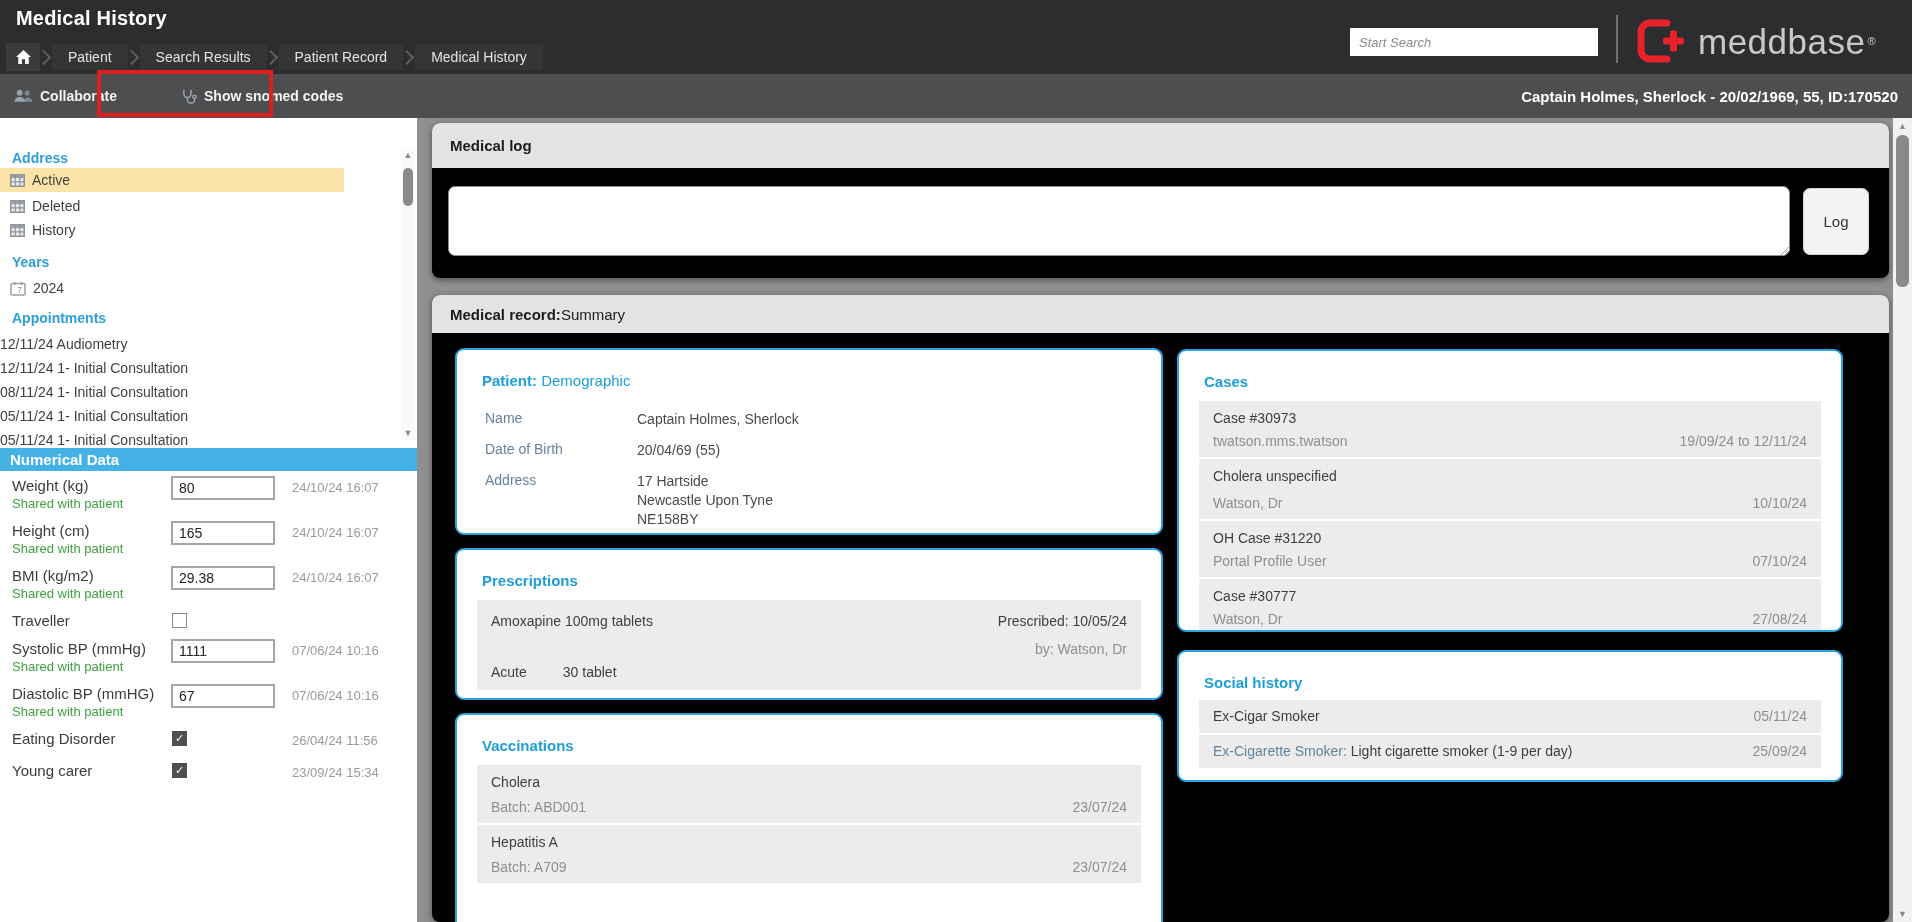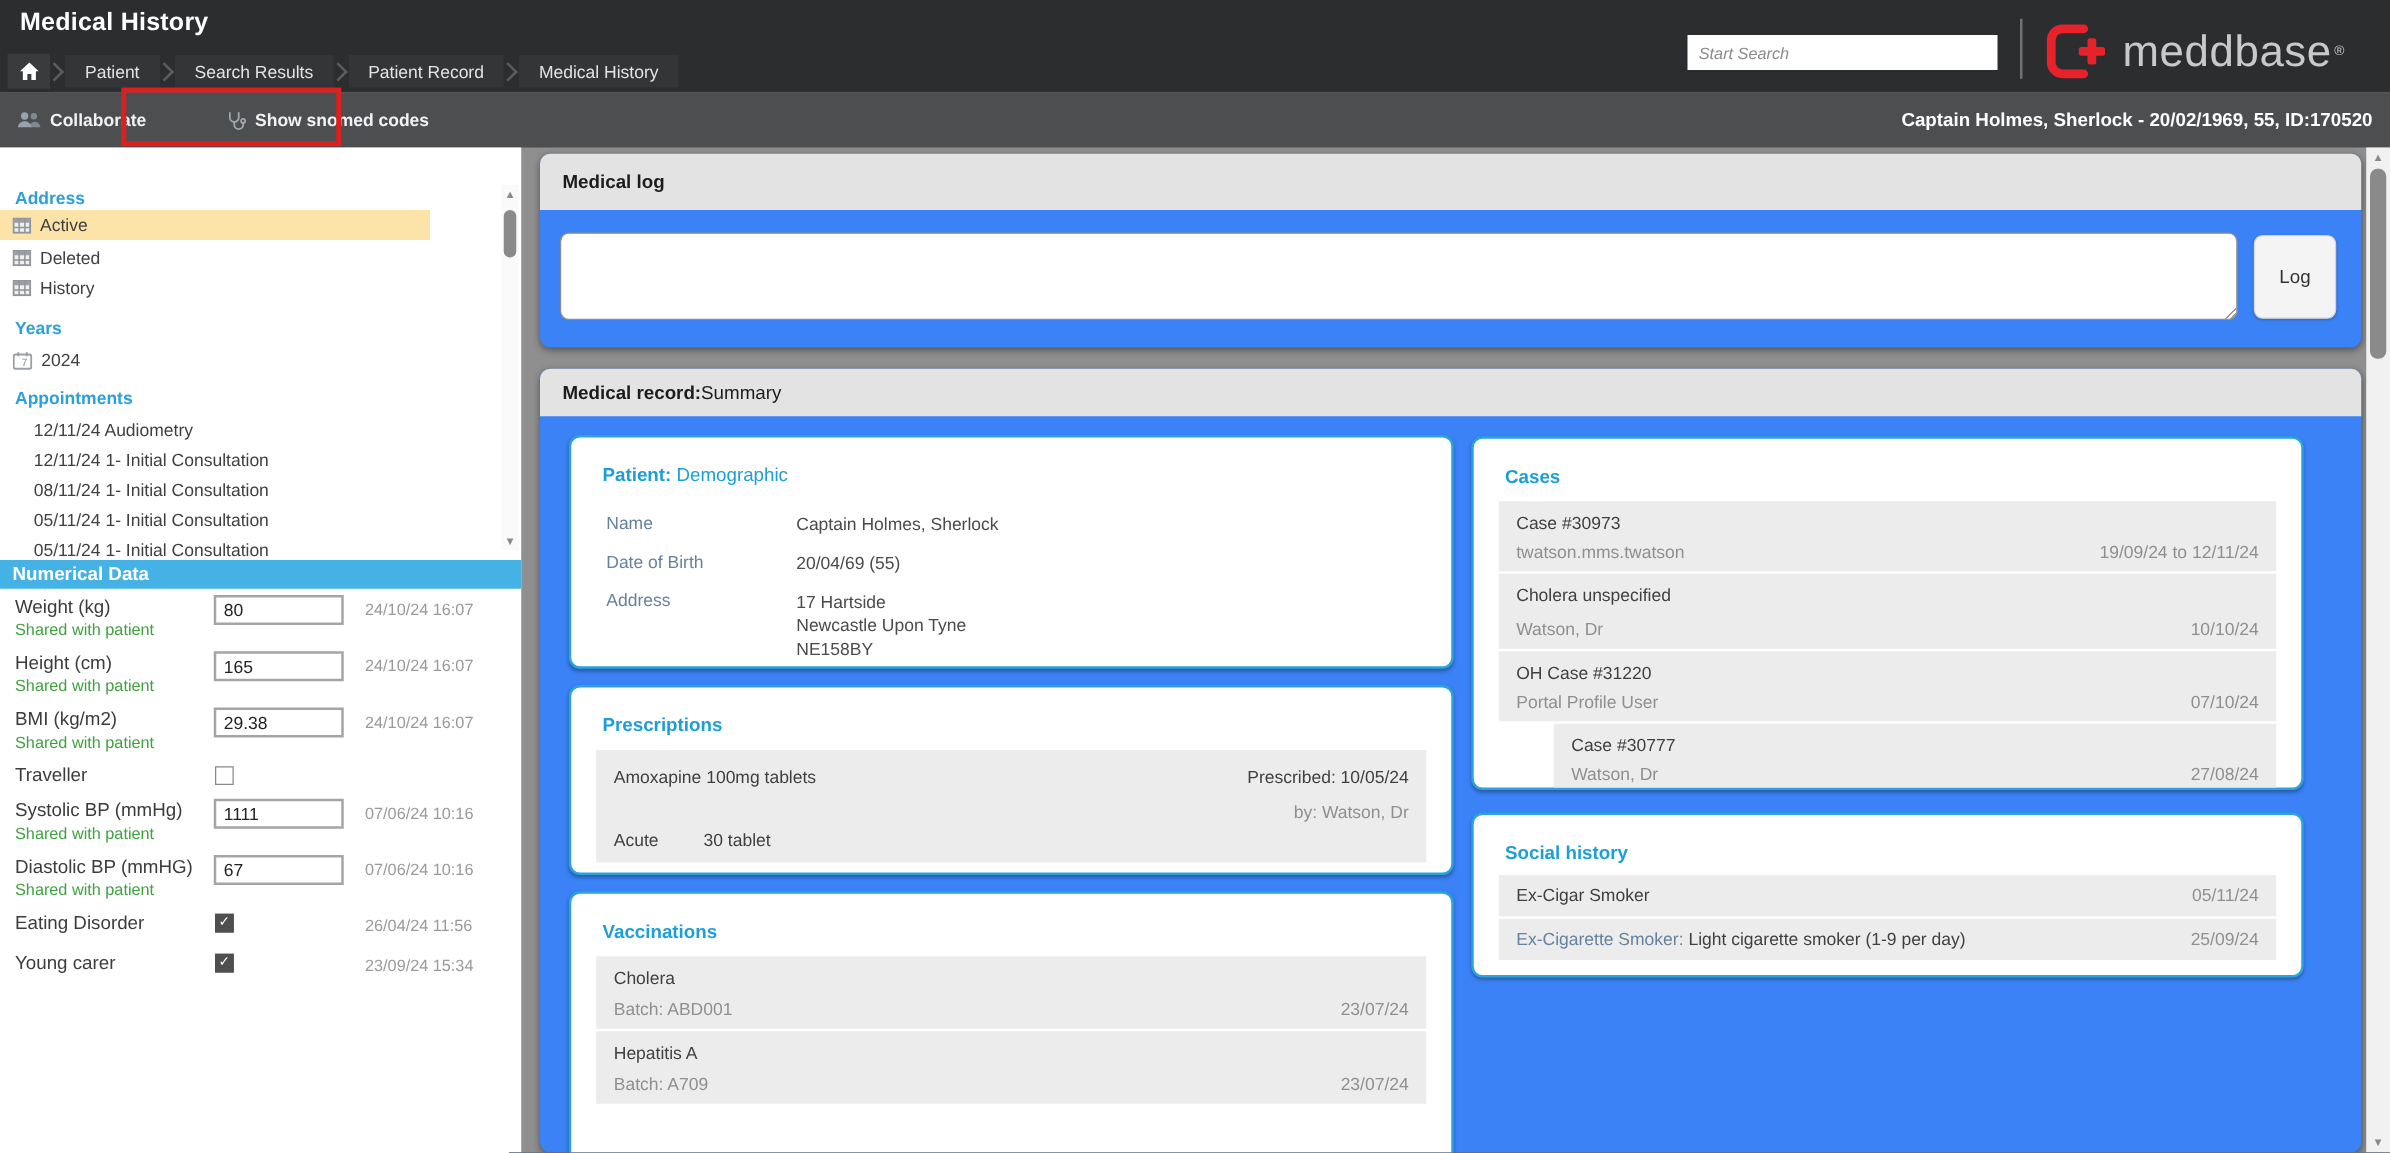--- a/index.html
+++ b/index.html
@@ -25,37 +25,37 @@
   .toolbar { position:absolute; left:0; top:74px; width:1912px; height:44px; background:#4d4e50; display:flex; align-items:center; }
   .tool-btn { display:flex; align-items:center; gap:7px; color:#f2f2f2; font-size:14px; font-weight:bold; padding:0 14px; height:44px; cursor:pointer; }
   .patient-banner { position:absolute; right:14px; top:0; height:44px; display:flex; align-items:center; color:#ffffff; font-size:15px; font-weight:bold; }
   .annotation-box { position:absolute; left:97px; top:70px; width:176px; height:47px; border:4px solid #dc1f1f; z-index:40; pointer-events:none; }
   
   .sidebar { position:absolute; left:0; top:118px; width:417px; height:804px; background:#ffffff; }
   .side-header { height:23px; background:#45b2e6; color:#fff; font-size:15px; font-weight:bold; display:flex; align-items:center; padding-left:10px; }
   .section-title { position:absolute; left:12px; color:#2d9fd9; font-size:14px; font-weight:bold; }
   .side-row { position:absolute; left:0; width:344px; height:24px; display:flex; align-items:center; gap:7px; padding-left:10px; font-size:14px; color:#3f3f3f; cursor:pointer; }
   .side-row.selected { background:#fce4a8; }
-  .appt-row { position:absolute; left:0; width:400px; height:24px; display:flex; align-items:center; padding-left:27px; font-size:14px; color:#3f3f3f; cursor:pointer; }
+  .appt-row { position:absolute; left:0; width:400px; height:24px; display:flex; align-items:center; font-size:14px; color:#3f3f3f; cursor:pointer; }
   .icon16 { flex:none; display:inline-flex; }
   
   .side-scroll { position:absolute; right:2px; top:30px; width:14px; height:292px; background:#fafafa; }
   .scroll-arrow { position:absolute; left:0; width:14px; height:14px; color:#8a8a8a; font-size:9px; line-height:14px; text-align:center; cursor:pointer; }
   .side-thumb { position:absolute; left:2px; top:20px; width:10px; height:38px; background:#8a8a8a; border-radius:5px; cursor:pointer; }
   .num-header { position:absolute; left:0; top:330px; width:417px; height:23px; }
   .num-rows { position:absolute; left:0; top:358px; width:417px; }
   .num-row { position:relative; width:100%; }
   .num-label { position:absolute; left:12px; top:1px; font-size:15px; color:#3c3c3c; }
   .num-shared { position:absolute; left:12px; top:20px; font-size:13px; color:#3fa23f; }
   .num-input { position:absolute; left:171px; top:0; width:104px; height:24px; border:2px solid #a5a5a5; font-size:14px; color:#222; padding-left:6px; font-family:"Liberation Sans",sans-serif; }
   .num-ts { position:absolute; left:292px; top:4px; font-size:13px; color:#9a9a9a; }
   .cb { position:absolute; left:172px; top:2px; width:15px; height:15px; border:1px solid #8a8a8a; background:#fff; font-size:11px; line-height:13px; text-align:center; color:#fff; cursor:pointer; }
   .cb:not(:empty) { background:#4f4f4f; border-color:#4f4f4f; }
   
-  .panel { position:absolute; background:#3b82f6; border-radius:8px; box-shadow:0 2px 6px rgba(0,0,0,.45); }
+  .panel { position:absolute; background:#000000; border-radius:8px; box-shadow:0 2px 6px rgba(0,0,0,.45); }
   .panel-header { height:45px; background:#e3e3e3; border-radius:8px 8px 0 0; display:flex; align-items:center; padding-left:18px; font-size:15px; color:#1c1c1c; }
   .ph-bold { font-weight:bold; }
   #panel-log { left:432px; top:123px; width:1457px; height:155px; }
   .log-textarea { position:absolute; left:16px; top:63px; width:1342px; height:70px; border:1px solid #8f8f8f; border-radius:7px; resize:none; font-family:"Liberation Sans",sans-serif; font-size:14px; padding:6px; }
   .resize-grip { position:absolute; left:1348px; top:122px; width:10px; height:10px;
     background:linear-gradient(135deg, transparent 0 50%, #999 50% 55%, transparent 55% 70%, #999 70% 75%, transparent 75%); cursor:nwse-resize; }
   .log-btn { position:absolute; left:1371px; top:65px; width:66px; height:67px; background:#f4f4f4; border:1px solid #d4d4d4; border-radius:7px; box-shadow:0 1px 2px rgba(0,0,0,.2); font-size:15px; color:#333; font-family:"Liberation Sans",sans-serif; cursor:pointer; }
   #panel-summary { left:432px; top:295px; width:1457px; height:627px; border-radius:8px; }
   #panel-summary .panel-header { height:38px; }
   .card { position:absolute; background:#fff; border:2px solid #2aa4dd; border-radius:9px; box-shadow:0 2px 3px rgba(0,0,0,.28); overflow:hidden; }
@@ -335,21 +335,21 @@
         <div class="grow" style="height:60px;">
           <div class="r-name">Cholera unspecified</div>
           <div class="r-sub">Watson, Dr</div>
           <div class="r-date">10/10/24</div>
         </div>
         <div class="grow" style="height:56px;">
           <div class="r-name">OH Case #31220</div>
           <div class="r-sub">Portal Profile User</div>
           <div class="r-date">07/10/24</div>
         </div>
-        <div class="grow" style="height:56px;margin-left:44px;">
+        <div class="grow" style="height:56px;">
           <div class="r-name">Case #30777</div>
           <div class="r-sub">Watson, Dr</div>
           <div class="r-date">27/08/24</div>
         </div>
       </div>
     </div>
 
     <div class="card" style="left:745px; top:355px; width:666px; height:132px;">
       <div class="card-title">Social history</div>
       <div class="rows" style="top:48px;">

